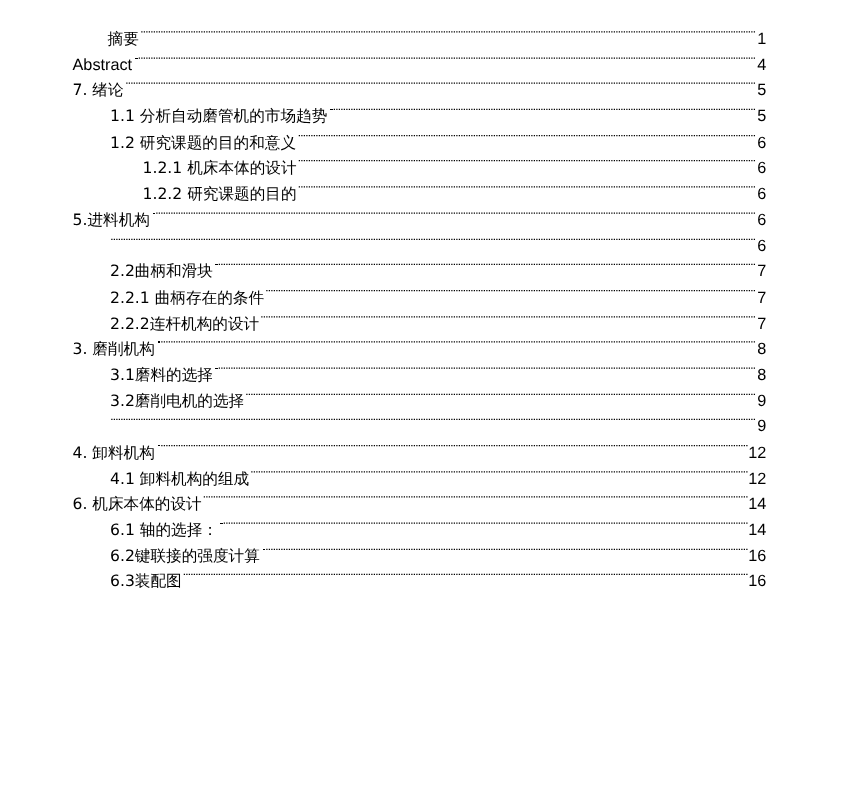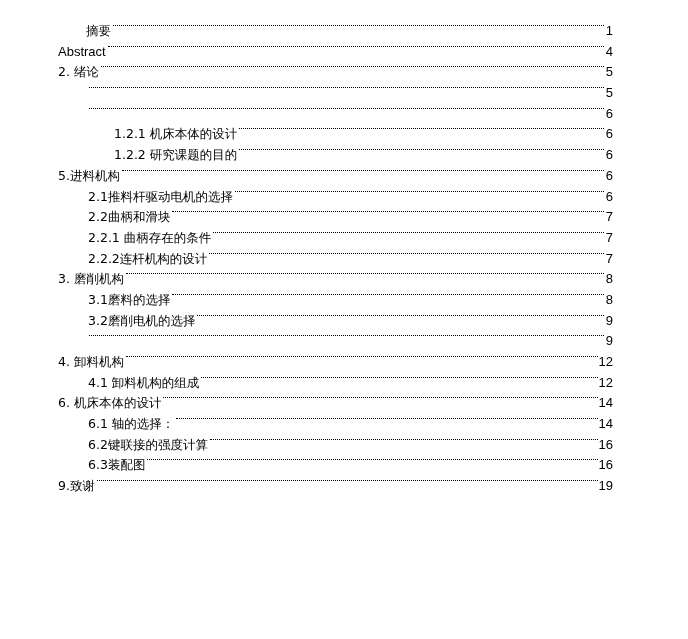--- a/index.html
+++ b/index.html
@@ -68,49 +68,50 @@
     <span class="toc-label">摘要</span>
     <span class="toc-leader"></span>
     <span class="toc-page">1</span>
   </div>
   <div class="toc-row lvl0">
     <span class="toc-label latin">Abstract</span>
     <span class="toc-leader"></span>
     <span class="toc-page">4</span>
   </div>
   <div class="toc-row lvl0">
-    <span class="toc-label">2. 绪论</span>
+    <span class="toc-label">7. 绪论</span>
     <span class="toc-leader"></span>
     <span class="toc-page">5</span>
   </div>
   <div class="toc-row lvl1">
+    <span class="toc-label">1.1 分析自动磨管机的市场趋势</span>
     <span class="toc-leader"></span>
     <span class="toc-page">5</span>
   </div>
   <div class="toc-row lvl1">
+    <span class="toc-label">1.2 研究课题的目的和意义</span>
     <span class="toc-leader"></span>
     <span class="toc-page">6</span>
   </div>
   <div class="toc-row lvl2">
     <span class="toc-label">1.2.1 机床本体的设计</span>
     <span class="toc-leader"></span>
     <span class="toc-page">6</span>
   </div>
   <div class="toc-row lvl2">
     <span class="toc-label">1.2.2 研究课题的目的</span>
     <span class="toc-leader"></span>
     <span class="toc-page">6</span>
   </div>
   <div class="toc-row lvl0">
     <span class="toc-label">5.进料机构</span>
     <span class="toc-leader"></span>
     <span class="toc-page">6</span>
   </div>
   <div class="toc-row lvl1">
-    <span class="toc-label">2.1推料杆驱动电机的选择</span>
     <span class="toc-leader"></span>
     <span class="toc-page">6</span>
   </div>
   <div class="toc-row lvl1">
     <span class="toc-label">2.2曲柄和滑块</span>
     <span class="toc-leader"></span>
     <span class="toc-page">7</span>
   </div>
   <div class="toc-row lvl1">
     <span class="toc-label">2.2.1 曲柄存在的条件</span>
@@ -164,18 +165,13 @@
   <div class="toc-row lvl1">
     <span class="toc-label">6.2键联接的强度计算</span>
     <span class="toc-leader"></span>
     <span class="toc-page">16</span>
   </div>
   <div class="toc-row lvl1">
     <span class="toc-label">6.3装配图</span>
     <span class="toc-leader"></span>
     <span class="toc-page">16</span>
   </div>
-  <div class="toc-row lvl0">
-    <span class="toc-label">9.致谢</span>
-    <span class="toc-leader"></span>
-    <span class="toc-page">19</span>
-  </div>
 </div>
 
 </body></html>

